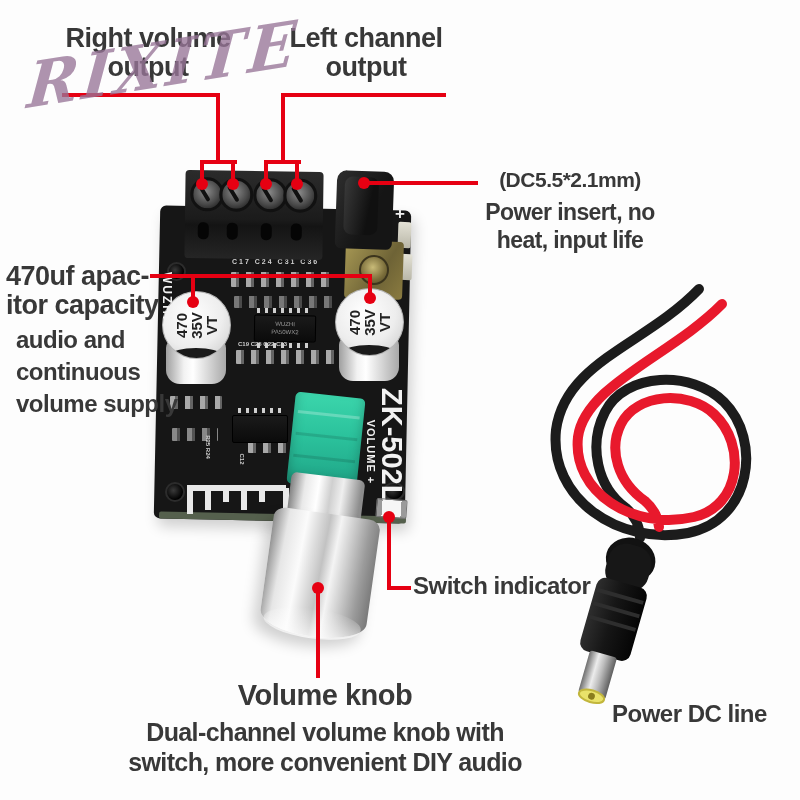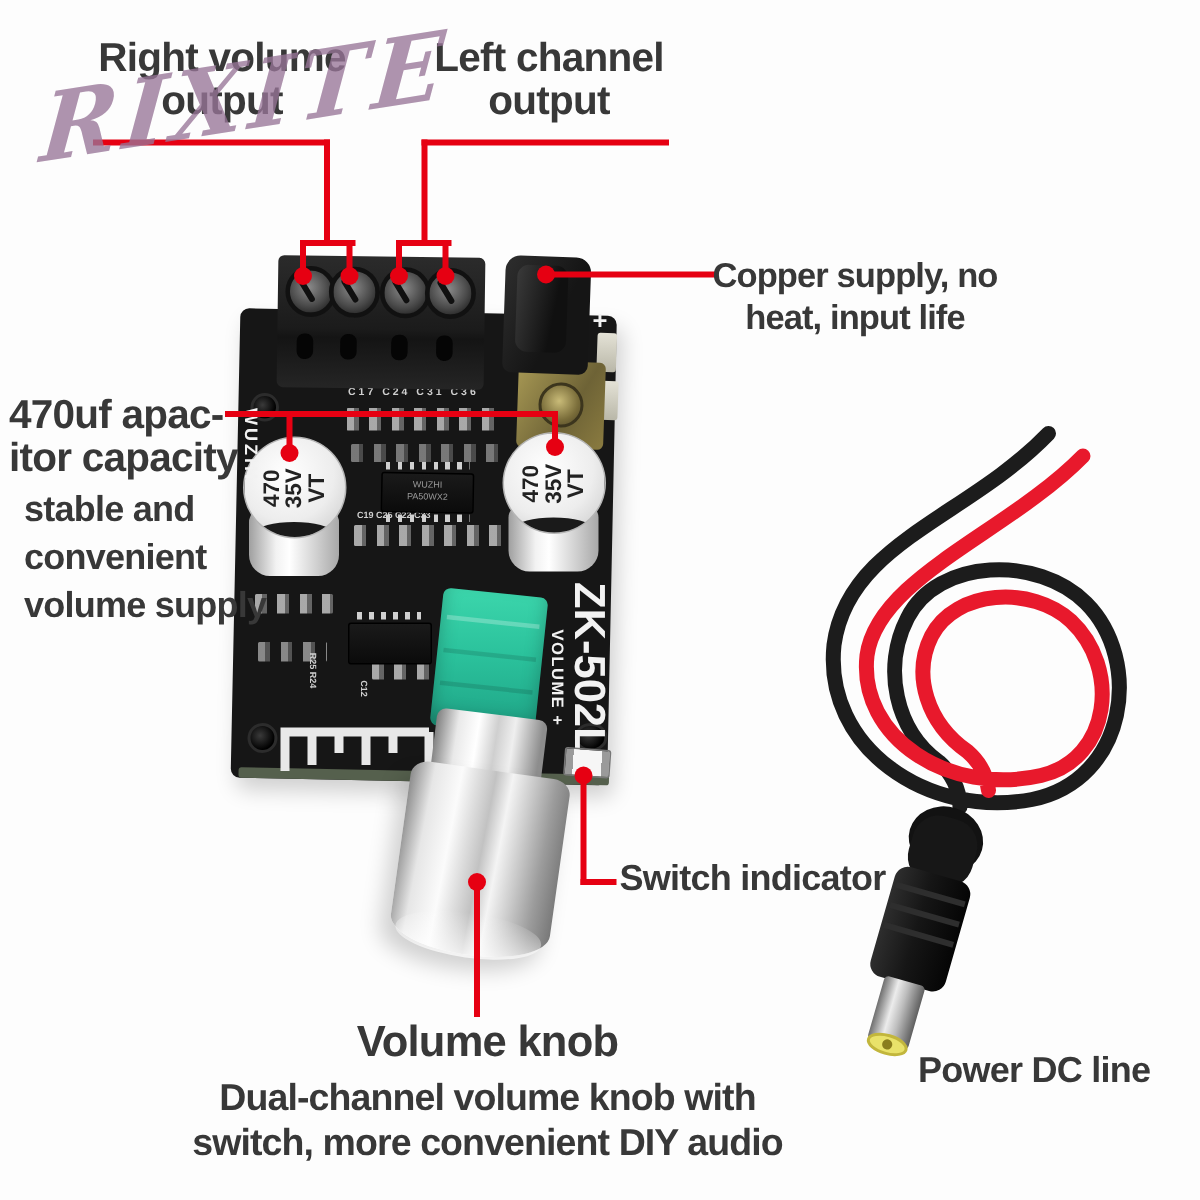--- a/index.html
+++ b/index.html
@@ -240,29 +240,30 @@
     <div>Right volume</div>
     <div>output</div>
   </div>
 
   <div class="abs h-big" style="left:266px;top:24px;width:200px;">
     <div>Left channel</div>
     <div>output</div>
   </div>
 
   <div class="abs" style="left:455px;top:163px;width:230px;text-align:center;z-index:50;">
-    <div class="h-desc" style="margin-top:7px;">Copper supply, no</div>
+    <div class="h-med" style="font-size:21px;margin-top:5px;">(DC5.5*2.1mm)</div>
+    <div class="h-desc" style="margin-top:7px;">Power insert, no</div>
     <div class="h-desc">heat, input life</div>
   </div>
 
   <div class="abs" style="left:6px;top:262px;width:170px;z-index:50;">
     <div class="h-big" style="font-size:27px;text-align:left;">470uf apac-</div>
     <div class="h-big" style="font-size:27px;text-align:left;">itor capacity</div>
-    <div class="h-med" style="font-size:24px;margin:6px 0 0 10px;">stable and</div>
-    <div class="h-med" style="font-size:24px;margin-left:10px;margin-top:4px;">convenient</div>
+    <div class="h-med" style="font-size:24px;margin:6px 0 0 10px;">audio and</div>
+    <div class="h-med" style="font-size:24px;margin-left:10px;margin-top:4px;">continuous</div>
     <div class="h-med" style="font-size:24px;margin-left:10px;margin-top:4px;">volume supply</div>
   </div>
 
   <div class="abs" style="left:125px;top:680px;width:400px;text-align:center;z-index:50;">
     <div class="h-big" style="font-size:29px;">Volume knob</div>
     <div class="h-desc" style="font-size:25px;margin-top:6px;">Dual-channel volume knob with</div>
     <div class="h-desc" style="font-size:25px;">switch, more convenient DIY audio</div>
   </div>
 
   <div class="abs h-med" style="left:413px;top:572px;font-size:24px;">Switch indicator</div>

